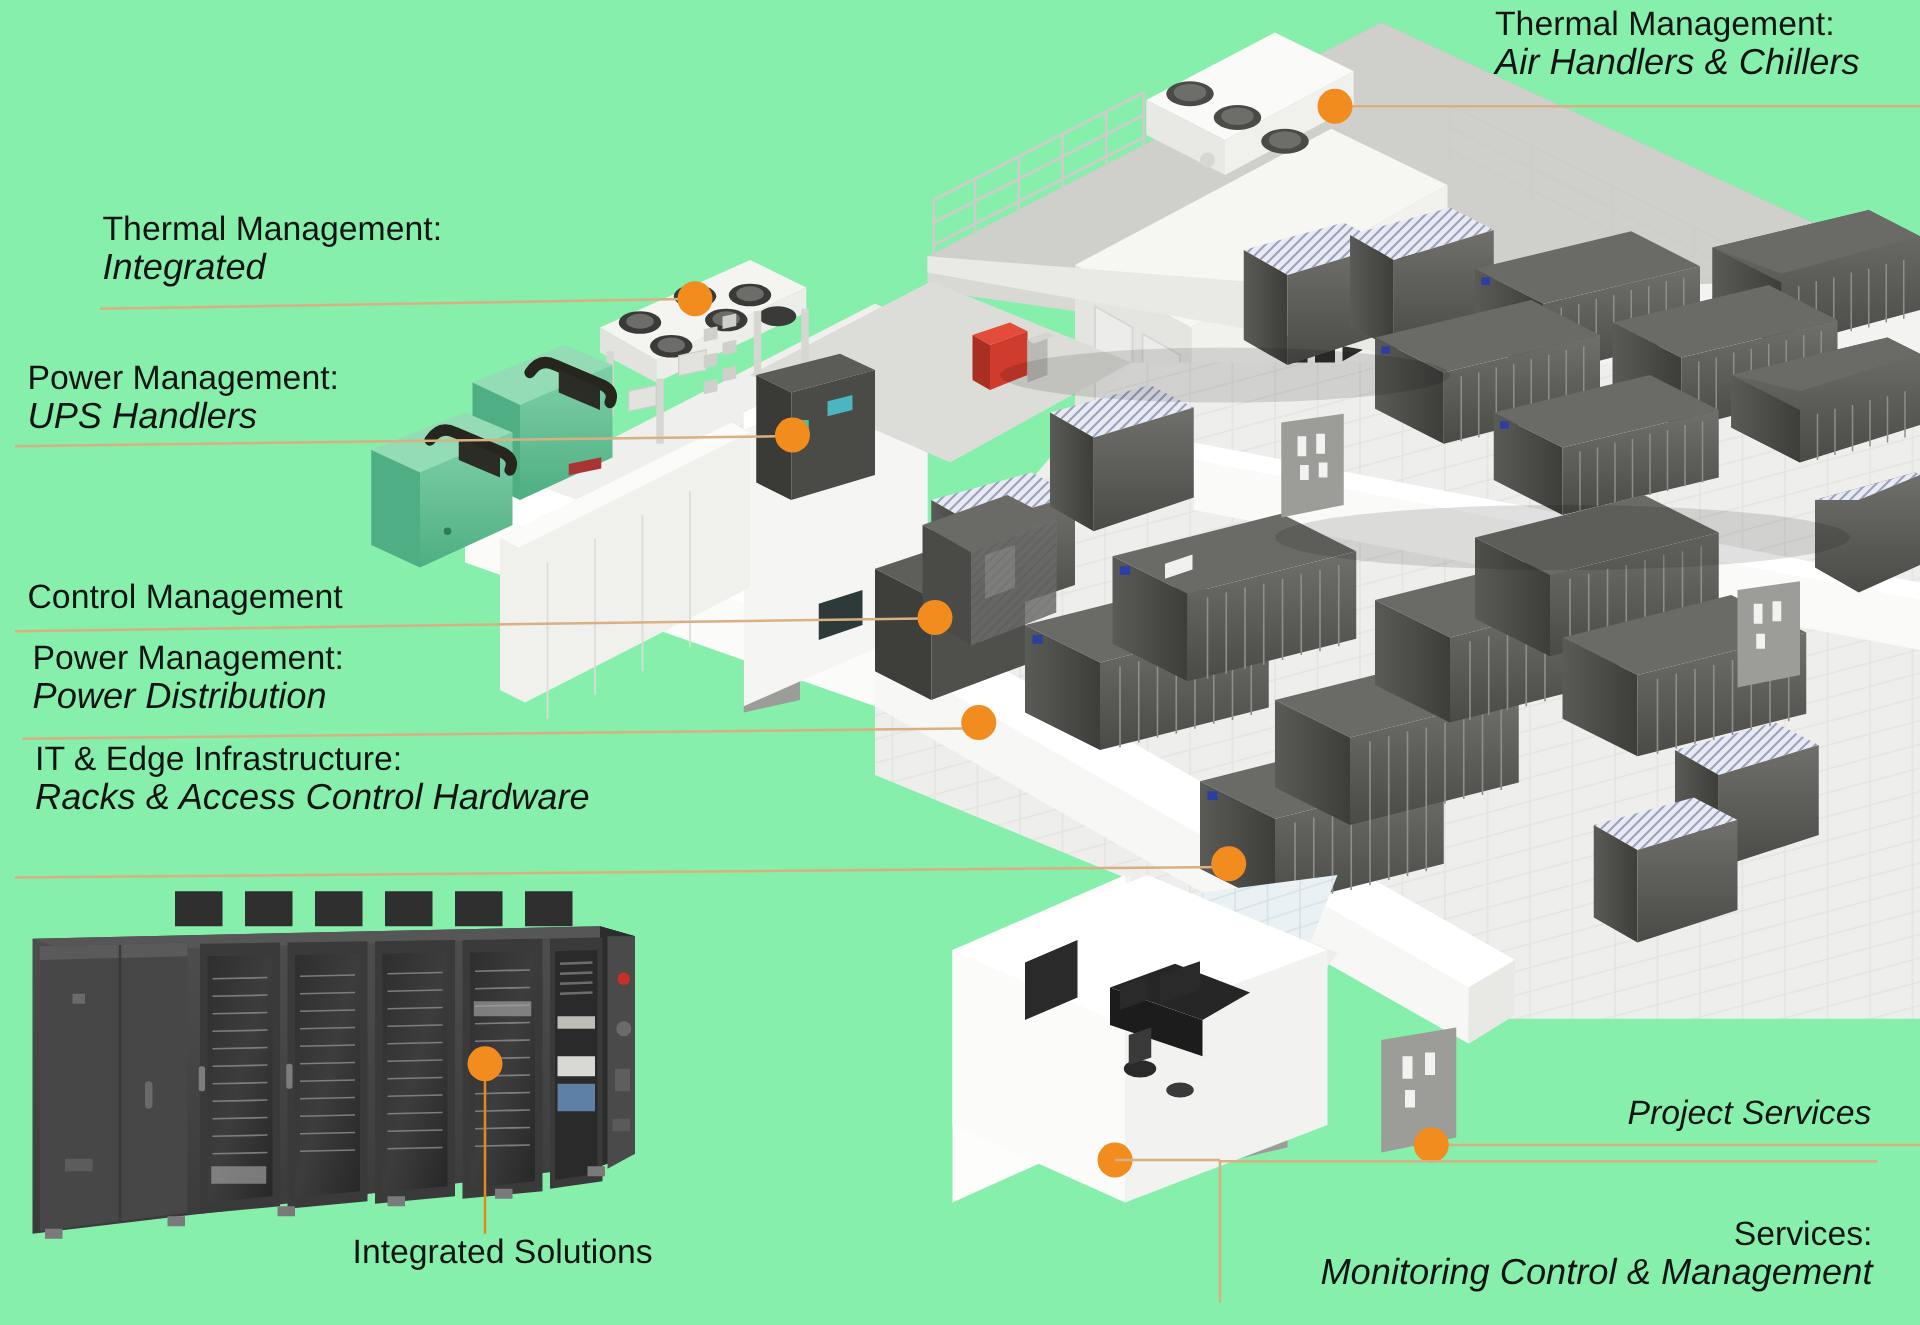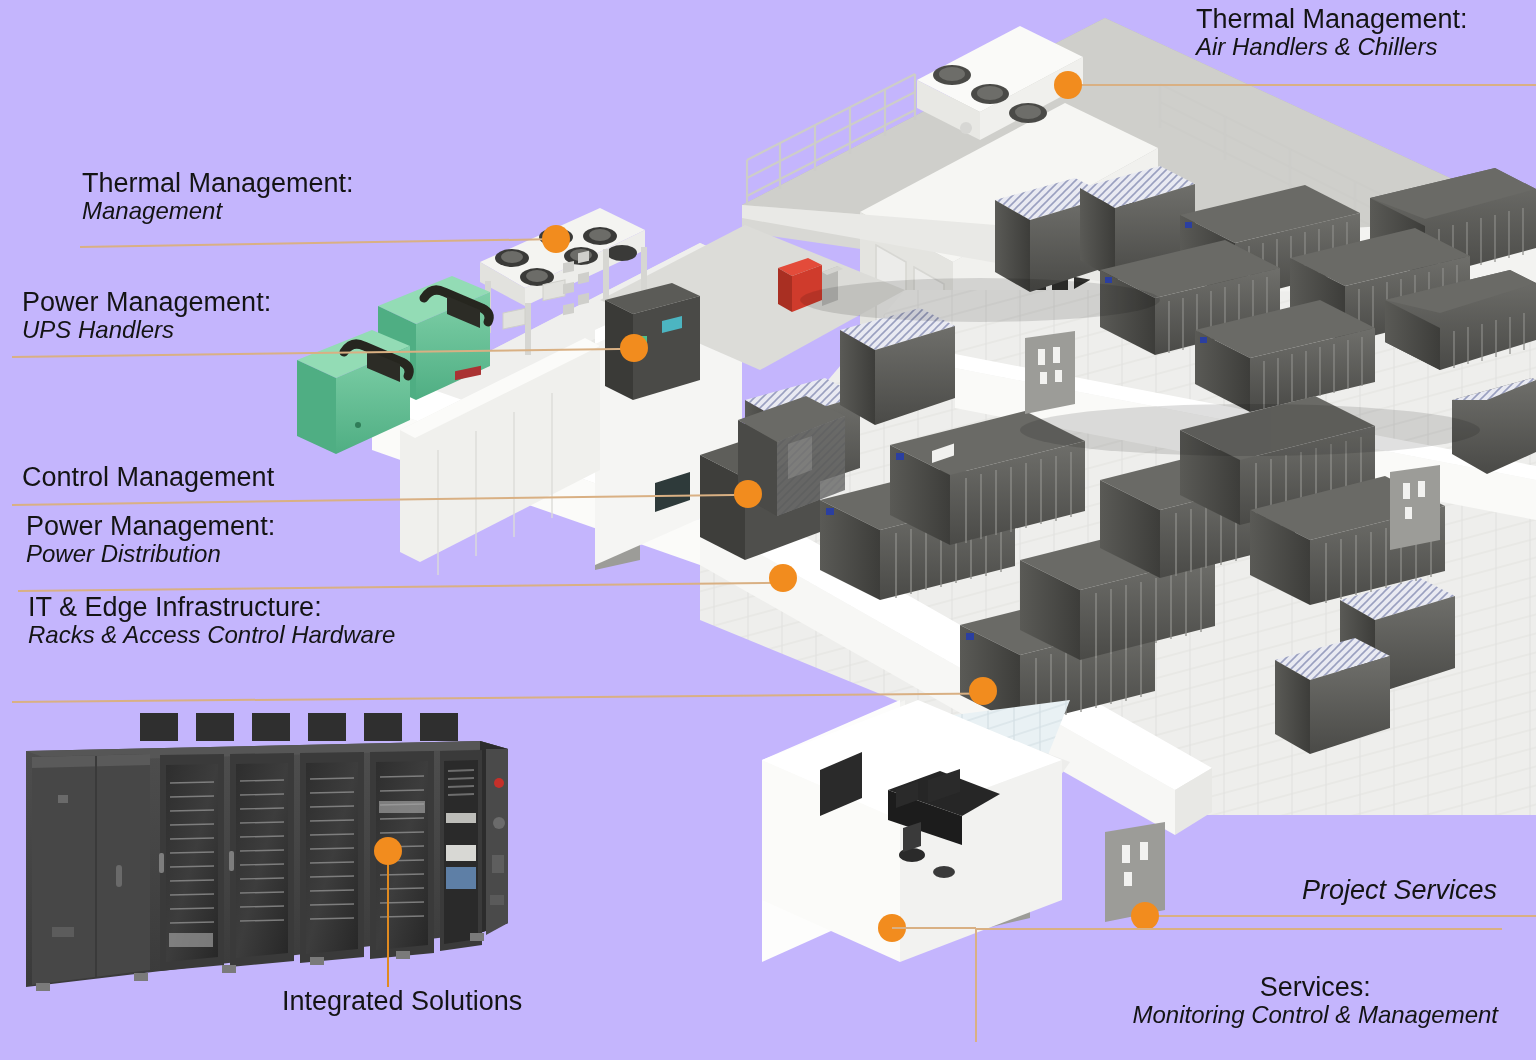--- a/index.html
+++ b/index.html
@@ -1,22 +1,22 @@
 <!DOCTYPE html>
 <html><head>
 <meta charset="utf-8">
 <style>
   html,body{margin:0;padding:0;background:#fff;}
   body{width:1536px;height:1060px;overflow:hidden;font-family:"Liberation Sans",sans-serif;}
-  #stage{position:relative;width:1536px;height:1060px;background:#c4b5fd;overflow:hidden;}
+  #stage{position:relative;width:1536px;height:1060px;background:#86efac;overflow:hidden;}
 
   
   .callout{position:absolute;color:#141414;line-height:1.12;white-space:nowrap;}
   .callout .l1{font-size:27px;font-weight:400;display:block;}
-  .callout .l2{font-size:24px;font-style:italic;font-weight:400;display:block;}
+  .callout .l2{font-size:29px;font-style:italic;font-weight:400;display:block;}
   .callout.right{text-align:right;}
 
   .leader{position:absolute;background:#d9b083;height:2px;transform-origin:0 50%;}
   .leaderv{position:absolute;background:#e08a20;width:2px;}
   .dot{position:absolute;border-radius:50%;background:#f28c1e;}
   .elbow2{position:absolute;border-left:2px solid #d9b083;border-top:2px solid #d9b083;}
 
   
   #scene{position:absolute;left:0;top:0;width:1536px;height:1060px;}
 
@@ -738,21 +738,21 @@
   <div class="dot" style="left:1054px;top:71px;width:28px;height:28px;"></div>
   <div class="callout" style="left:1196px;top:4px;">
     <span class="l1">Thermal Management:</span>
     <span class="l2">Air Handlers &amp; Chillers</span>
   </div>
 
   <div class="leader" style="left:80px;top:246px;width:478px;transform:rotate(-0.95deg);"></div>
   <div class="dot" style="left:542px;top:225px;width:28px;height:28px;"></div>
   <div class="callout" style="left:82px;top:168px;">
     <span class="l1">Thermal Management:</span>
-    <span class="l2">Management</span>
+    <span class="l2">Integrated</span>
   </div>
 
   <div class="leader" style="left:12px;top:356px;width:624px;transform:rotate(-0.75deg);"></div>
   <div class="dot" style="left:620px;top:334px;width:28px;height:28px;"></div>
   <div class="callout" style="left:22px;top:287px;">
     <span class="l1">Power Management:</span>
     <span class="l2">UPS Handlers</span>
   </div>
 
   <div class="leader" style="left:12px;top:504px;width:740px;transform:rotate(-0.8deg);"></div>
@@ -783,18 +783,18 @@
 
   <div class="leader" style="left:1145px;top:915px;width:391px;"></div>
   <div class="dot" style="left:1131px;top:902px;width:28px;height:28px;"></div>
   <div class="callout" style="left:1302px;top:875px;font-style:italic;">
     <span class="l1">Project Services</span>
   </div>
 
   <div class="elbow2" style="left:975px;top:928px;width:525px;height:112px;"></div>
   <div class="dot" style="left:878px;top:914px;width:28px;height:28px;"></div>
   <div class="leader" style="left:892px;top:927px;width:84px;"></div>
-  <div class="callout right" style="right:38px;top:972px;text-align:center;">
+  <div class="callout right" style="right:38px;top:972px;">
     <span class="l1">Services:</span>
     <span class="l2">Monitoring Control &amp; Management</span>
   </div>
 
 </div>
 
 </body></html>

